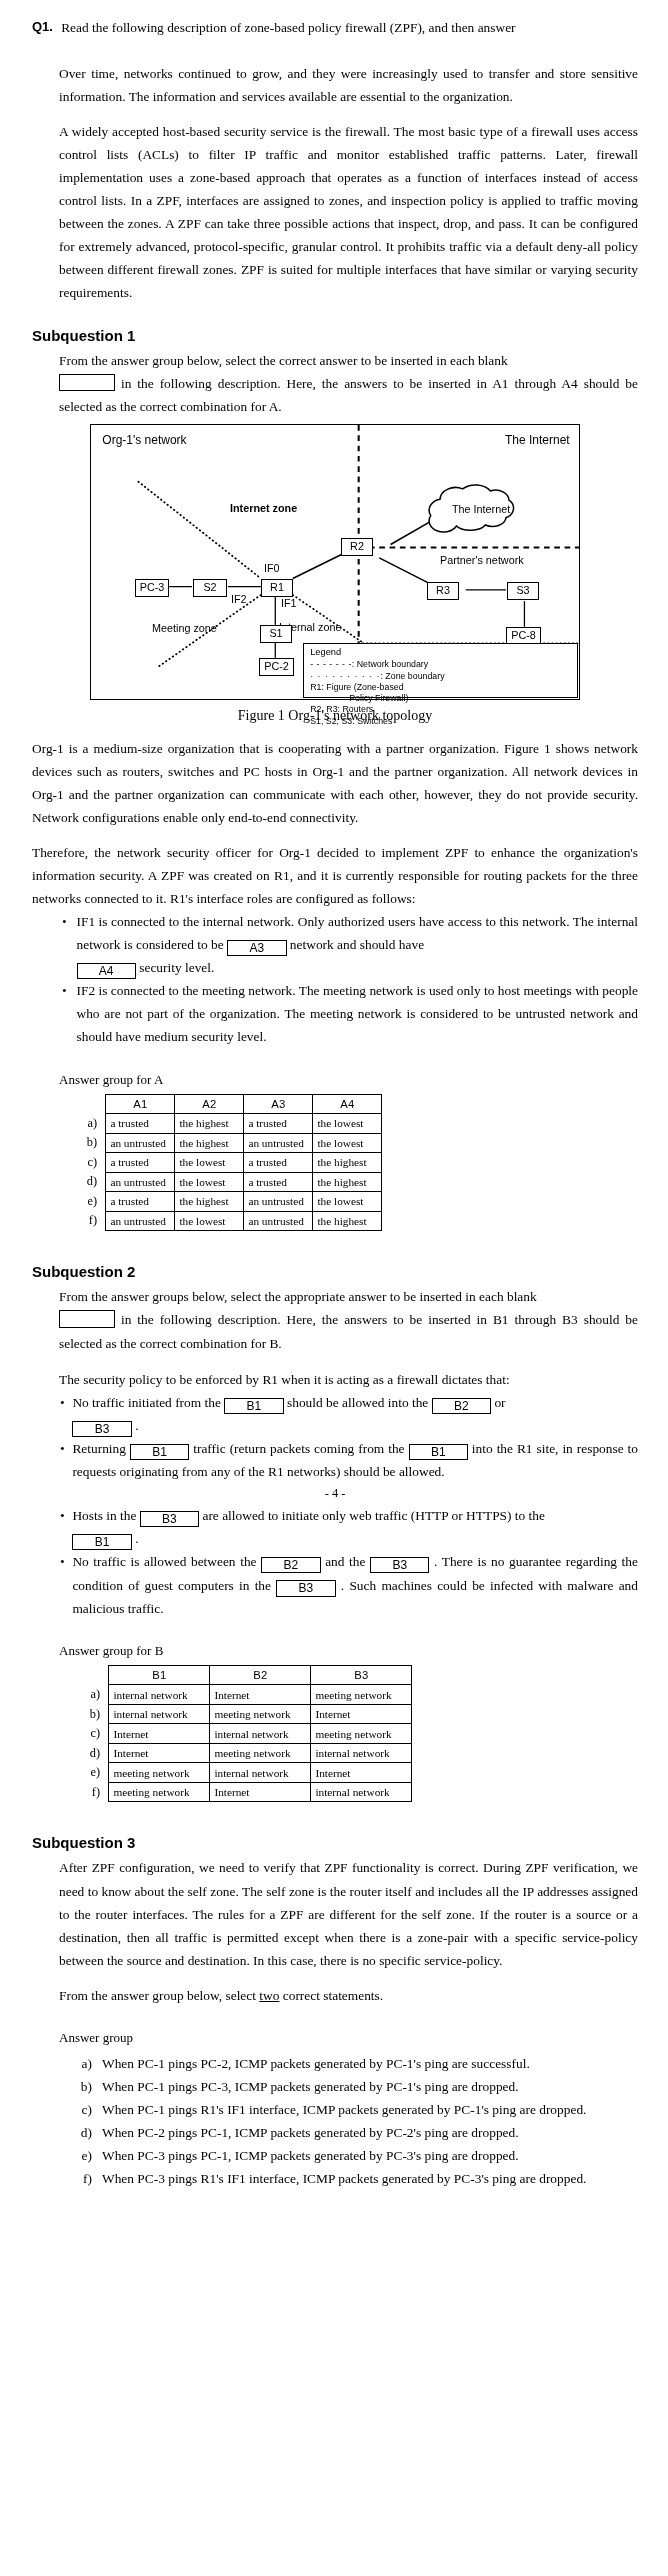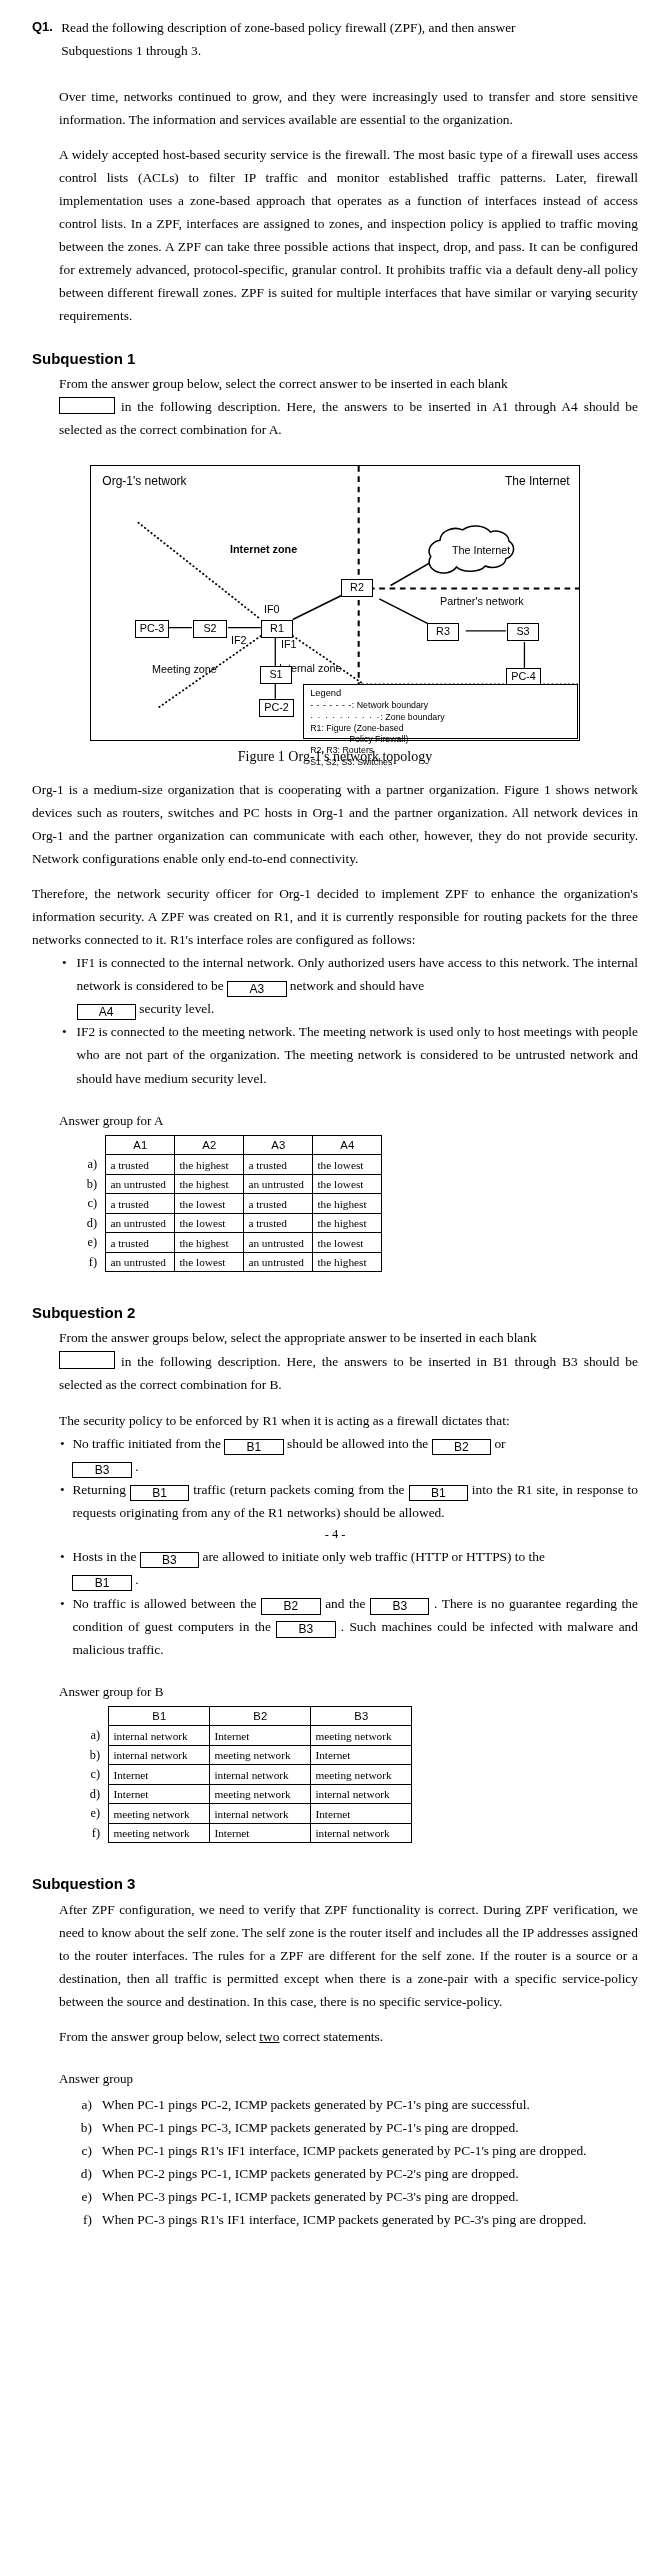--- a/index.html
+++ b/index.html
@@ -83,21 +83,21 @@
     text-align: center;
     font-family: "Liberation Sans", "DejaVu Sans", sans-serif;
     font-size: 12px;
     line-height: 14.4px;
     vertical-align: -2.6px;
     background: #fff;
   }
 
   
   .figwrap {
-    margin: 24px 0 0 0;
+    margin: 6px 0 0 0;
     display: flex;
     justify-content: center;
   }
   .figure {
     position: relative;
     width: 490px;
     height: 276px;
     border: 1px solid #000;
     box-sizing: border-box;
     font-family: "Liberation Sans", "DejaVu Sans", sans-serif;
@@ -245,21 +245,20 @@
 </head>
 <body>
 
 <div class="page">
   <div class="inner">
 
     <div class="qhead">
       <div class="qlabel">Q1.</div>
       <div class="qbody">
         <span>Read the following description of zone-based policy firewall (ZPF), and then answer</span>
-        <span class="l2">Subquestions 1 through 3.</span>
       </div>
     </div>
 
     <div class="spacer-lg"></div>
 
     <p class="body">Over time, networks continued to grow, and they were increasingly used to transfer and store sensitive information. The information and services available are essential to the organization.</p>
     <p class="body tight">A widely accepted host-based security service is the firewall. The most basic type of a firewall uses access control lists (ACLs) to filter IP traffic and monitor established traffic patterns. Later, firewall implementation uses a zone-based approach that operates as a function of interfaces instead of access control lists.  In a ZPF, interfaces are assigned to zones, and inspection policy is applied to traffic moving between the zones.  A ZPF can take three possible actions that inspect, drop, and pass.  It can be configured for extremely advanced, protocol-specific, granular control. It prohibits traffic via a default deny-all policy between different firewall zones. ZPF is suited for multiple interfaces that have similar or varying security requirements.</p>
 
     <div class="spacer-lg"></div>
 
@@ -320,21 +319,21 @@
           <div class="ftext" style="left:173px; top:137px;">IF0</div>
           <div class="ftext" style="left:190px; top:172px;">IF1</div>
           <div class="ftext" style="left:140px; top:168px;">IF2</div>
 
           <div class="node" style="left:44px; top:154px; width:32px;">PC-3</div>
           <div class="node" style="left:102px; top:154px; width:32px;">S2</div>
           <div class="node" style="left:170px; top:154px; width:30px;">R1</div>
           <div class="node" style="left:250px; top:113px; width:30px;">R2</div>
           <div class="node" style="left:336px; top:157px; width:30px;">R3</div>
           <div class="node" style="left:416px; top:157px; width:30px;">S3</div>
-          <div class="node" style="left:415px; top:202px; width:33px;">PC-4</div>
+          <div class="node" style="left:415px; top:202px; width:33px;">PC-8</div>
           <div class="node" style="left:169px; top:200px; width:30px;">S1</div>
           <div class="node" style="left:168px; top:233px; width:33px;">PC-2</div>
 
           <div class="legendbox" style="left:212px; top:218px; width:275px; height:55px;">
             <div class="ltitle">Legend</div>
             <div class="lrow">
               <span style="letter-spacing:0.5px;">- - - - - - -</span><span>: Network boundary</span>
             </div>
             <div class="lrow">
               <span style="letter-spacing:1px;">· · · · · · · · · ·</span><span>: Zone boundary</span>

